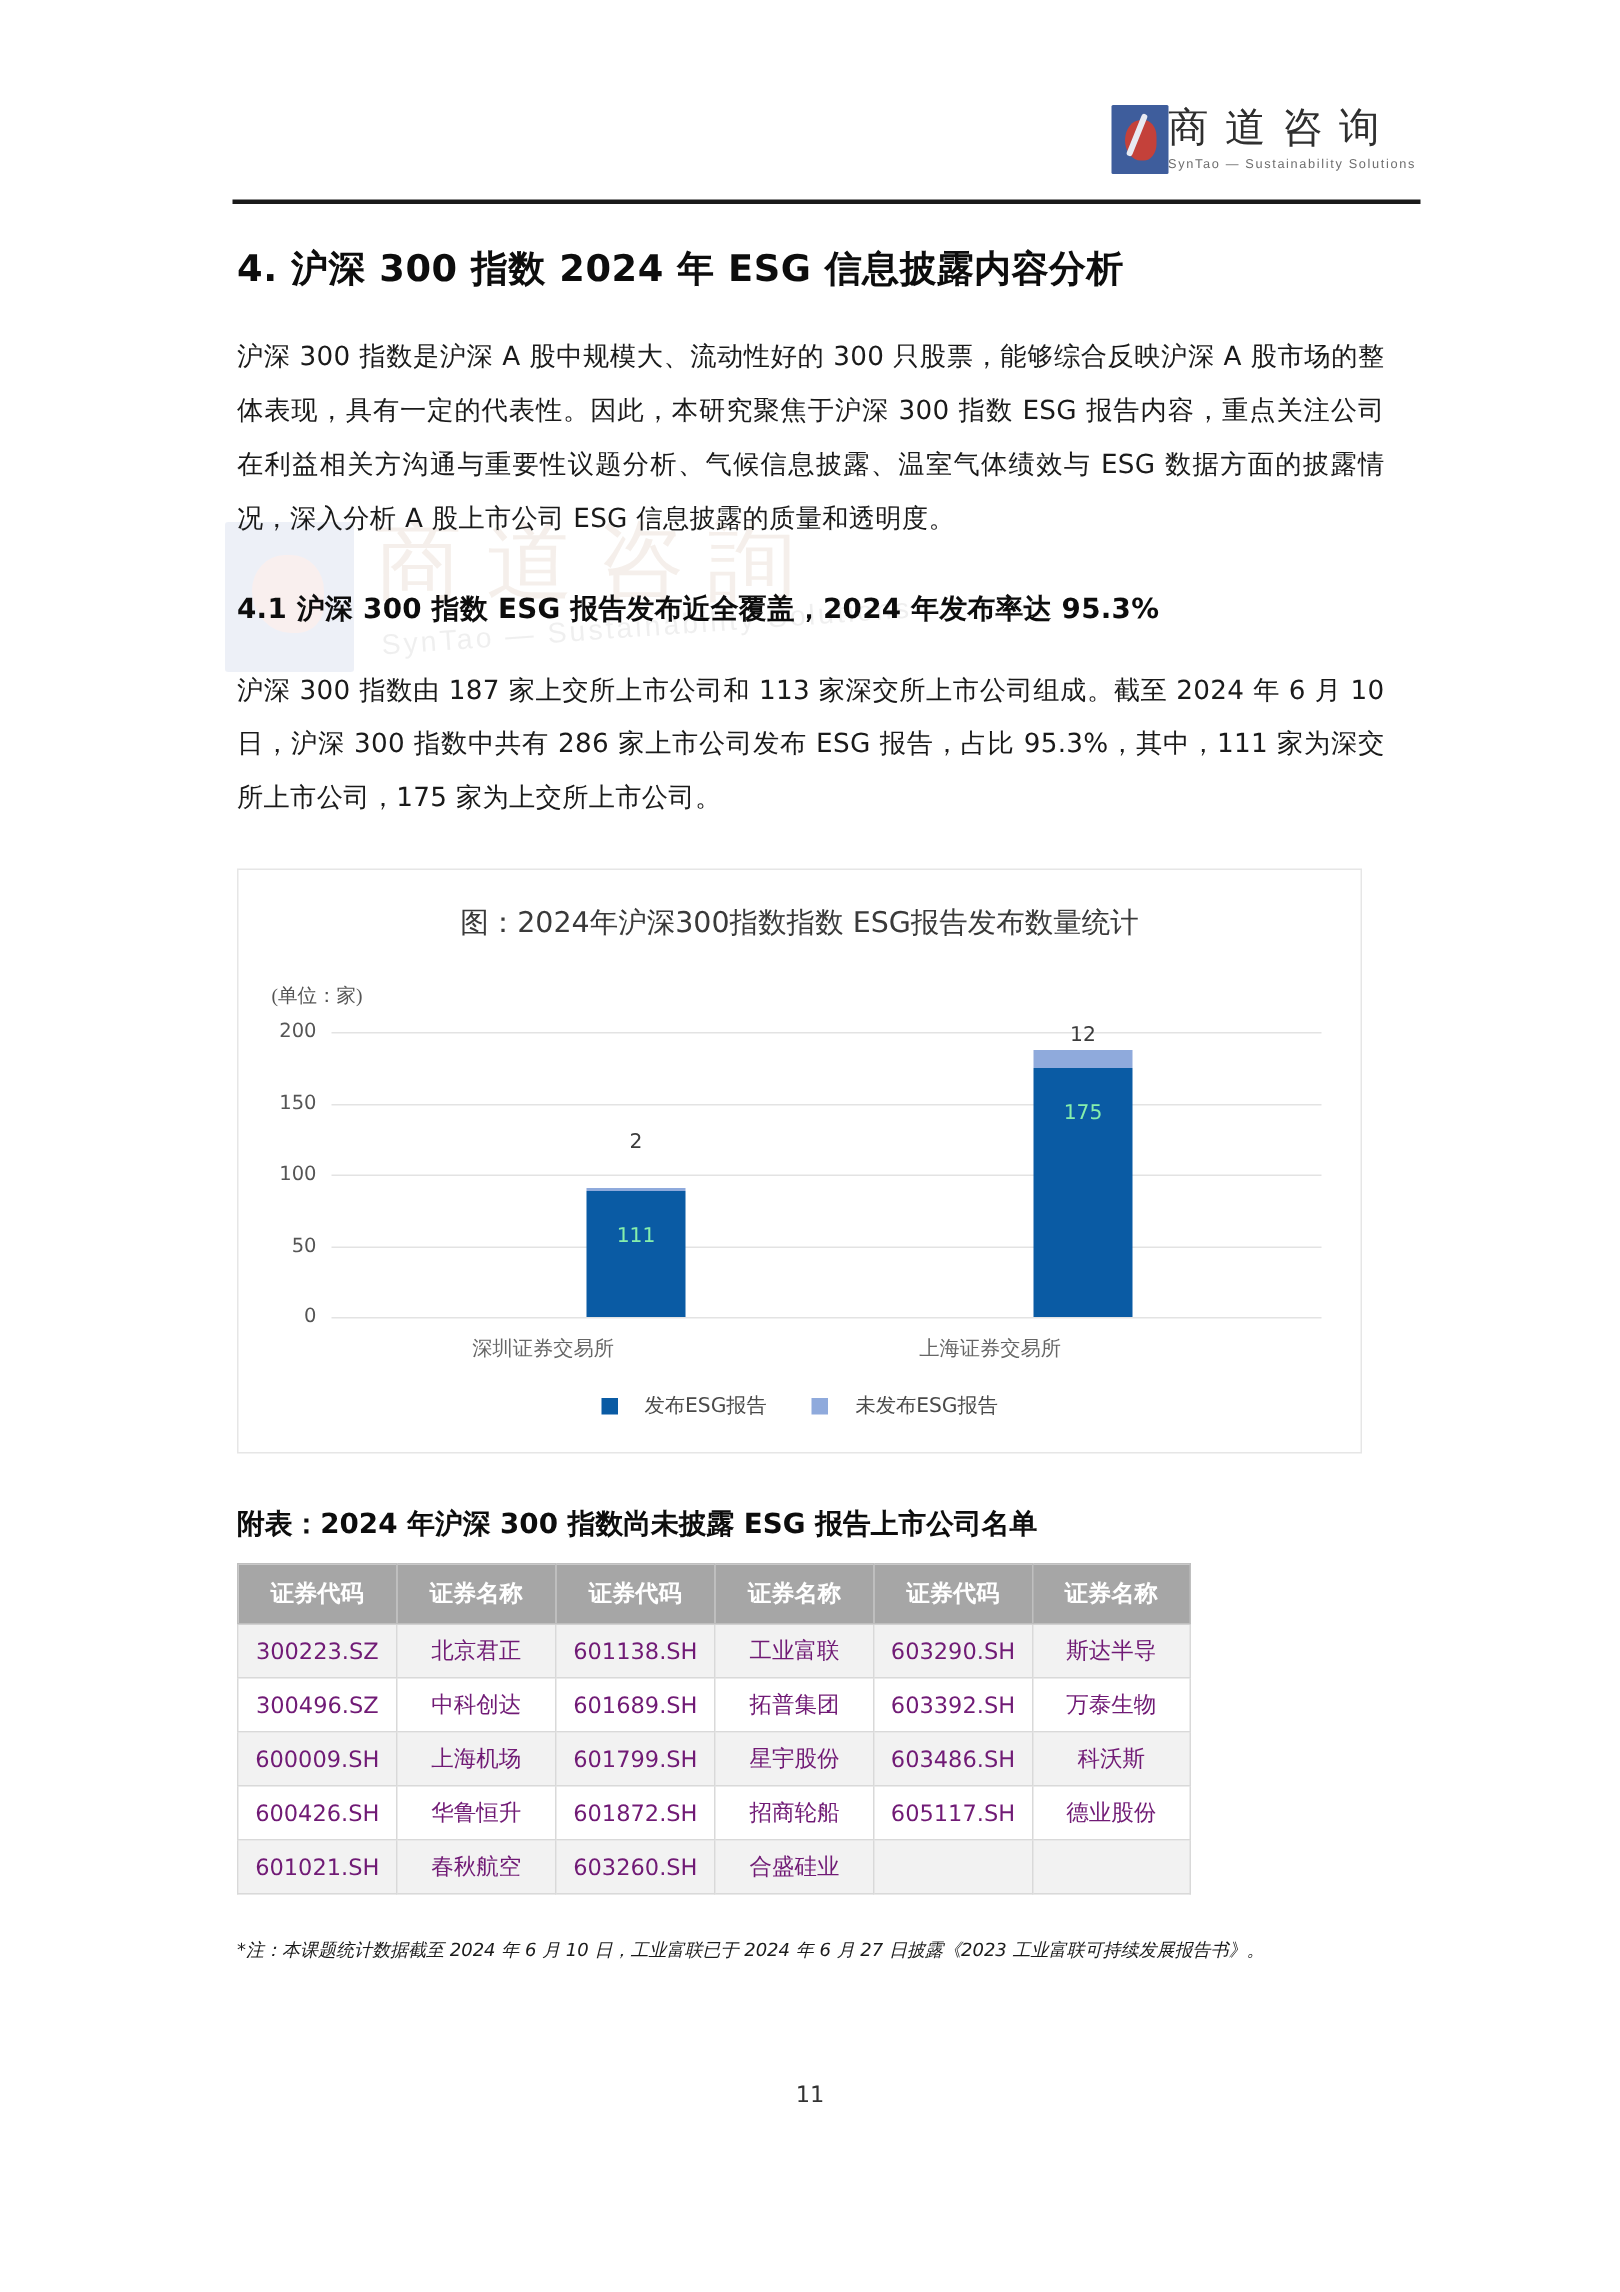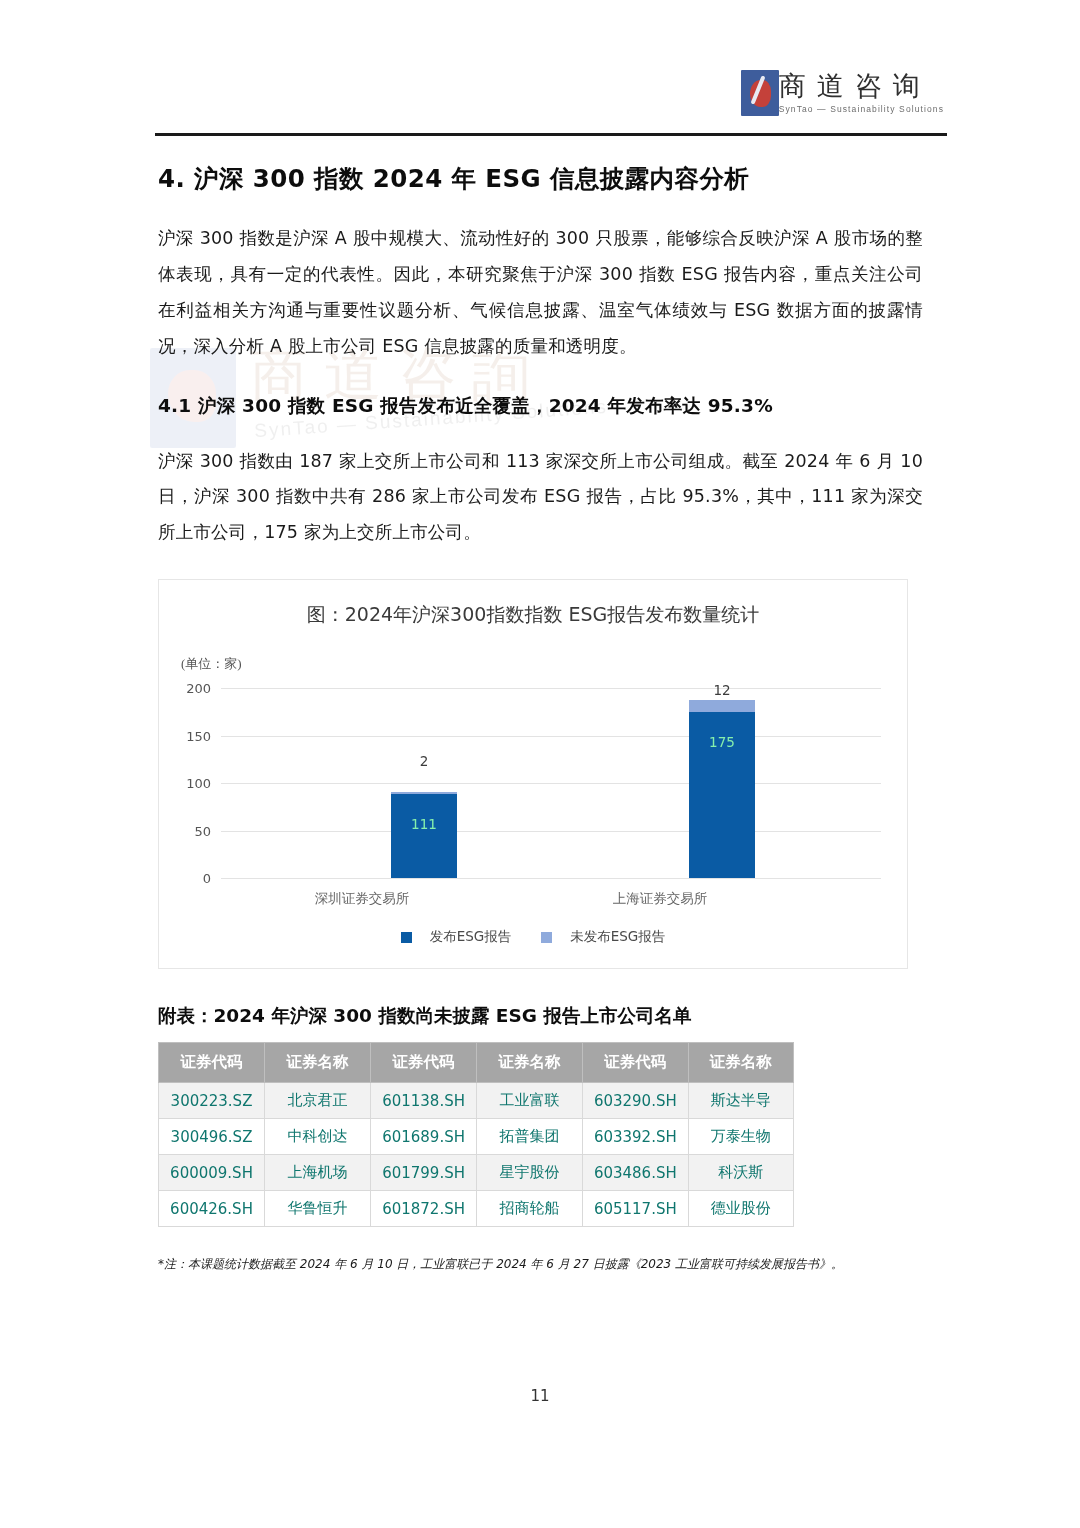--- a/index.html
+++ b/index.html
@@ -289,21 +289,21 @@
     color: #ffffff;
     font-weight: bold;
     padding: 9px 0;
     text-align: center;
     font-size: 15.5px;
     border: 1px solid #bfbfbf;
   }
   table.company-table td {
     padding: 8px 0;
     text-align: center;
-    color: #0f766e;
+    color: #701a75;
     border: 1px solid #d9d9d9;
   }
   table.company-table tbody tr:nth-child(odd) td { background: #f2f2f2; }
   table.company-table tbody tr:nth-child(even) td { background: #ffffff; }
   table.company-table td.group-edge,
   table.company-table th.group-edge { border-left: 1px solid #9e9e9e; }
 
   p.footnote {
     font-size: 12px;
     line-height: 1.95;
@@ -449,20 +449,28 @@
           <td>科沃斯</td>
         </tr>
         <tr>
           <td>600426.SH</td>
           <td>华鲁恒升</td>
           <td class="group-edge">601872.SH</td>
           <td>招商轮船</td>
           <td class="group-edge">605117.SH</td>
           <td>德业股份</td>
         </tr>
+        <tr>
+          <td>601021.SH</td>
+          <td>春秋航空</td>
+          <td class="group-edge">603260.SH</td>
+          <td>合盛硅业</td>
+          <td class="group-edge"></td>
+          <td></td>
+        </tr>
       </tbody>
     </table>
 
     <p class="footnote">*注：本课题统计数据截至 2024 年 6 月 10 日，工业富联已于 2024 年 6 月 27 日披露《2023 工业富联可持续发展报告书》。</p>
 
   </div>
 
   <div class="page-number">11</div>
 
 </div>

